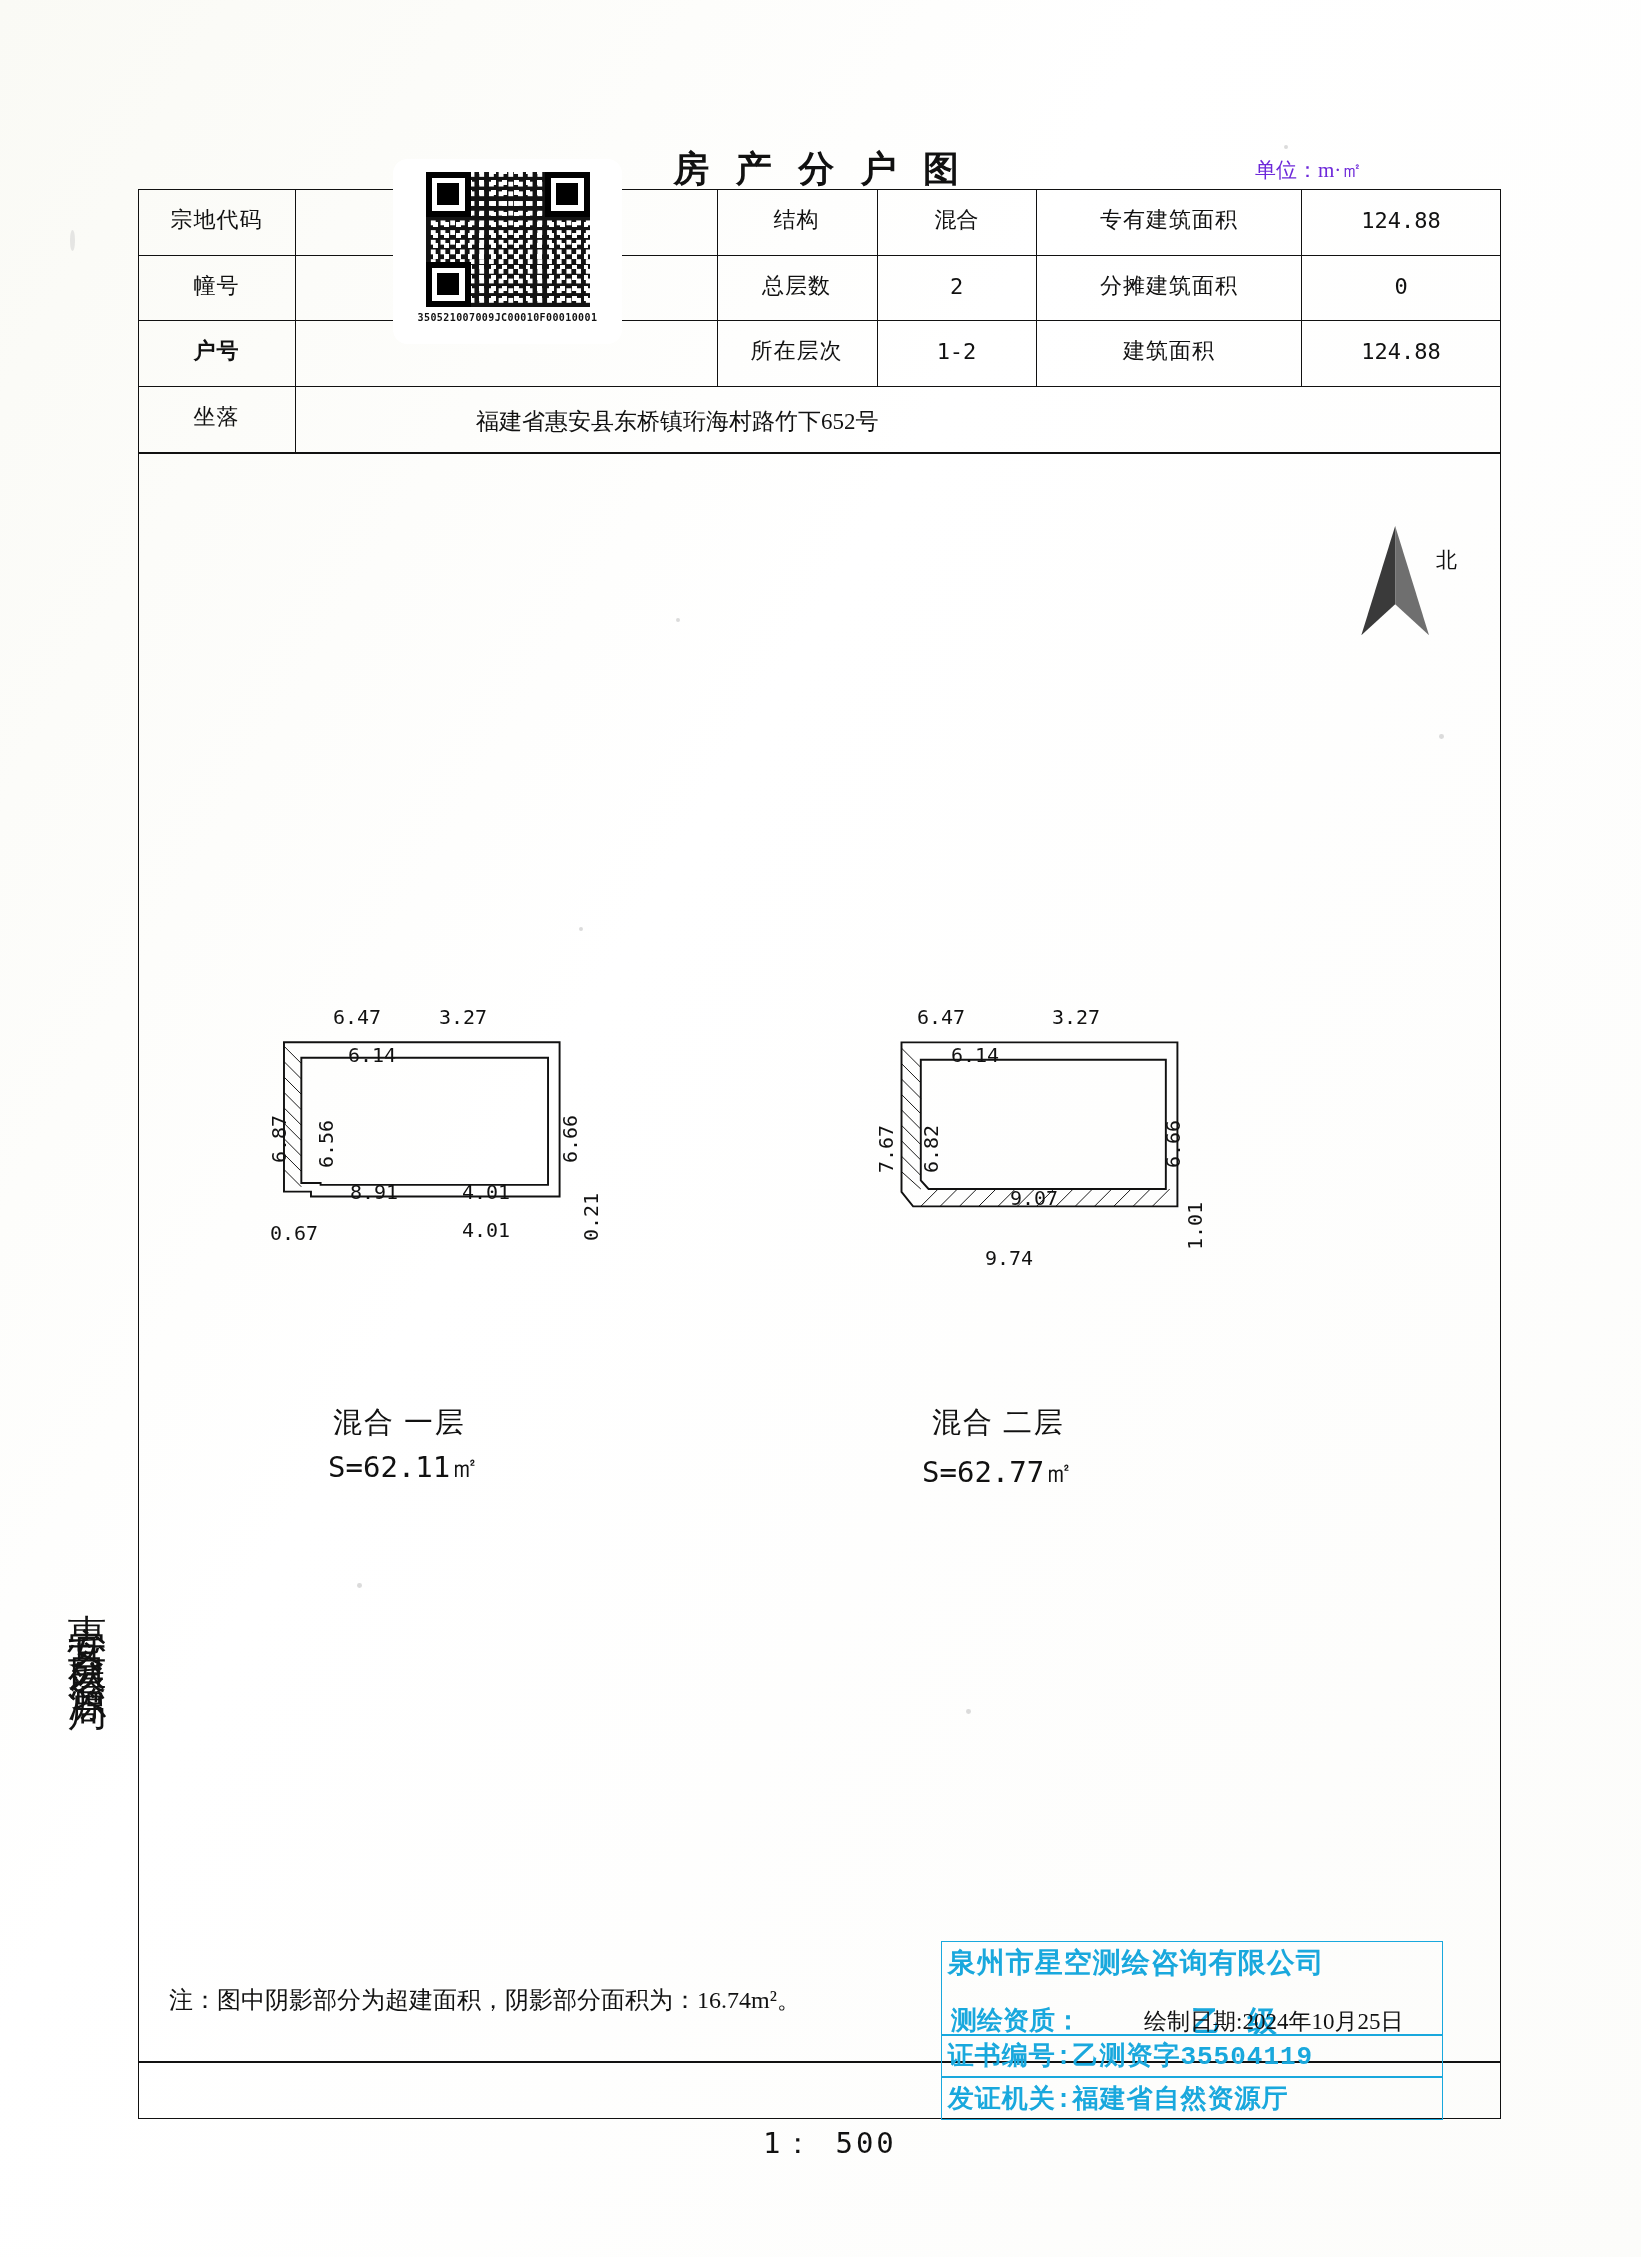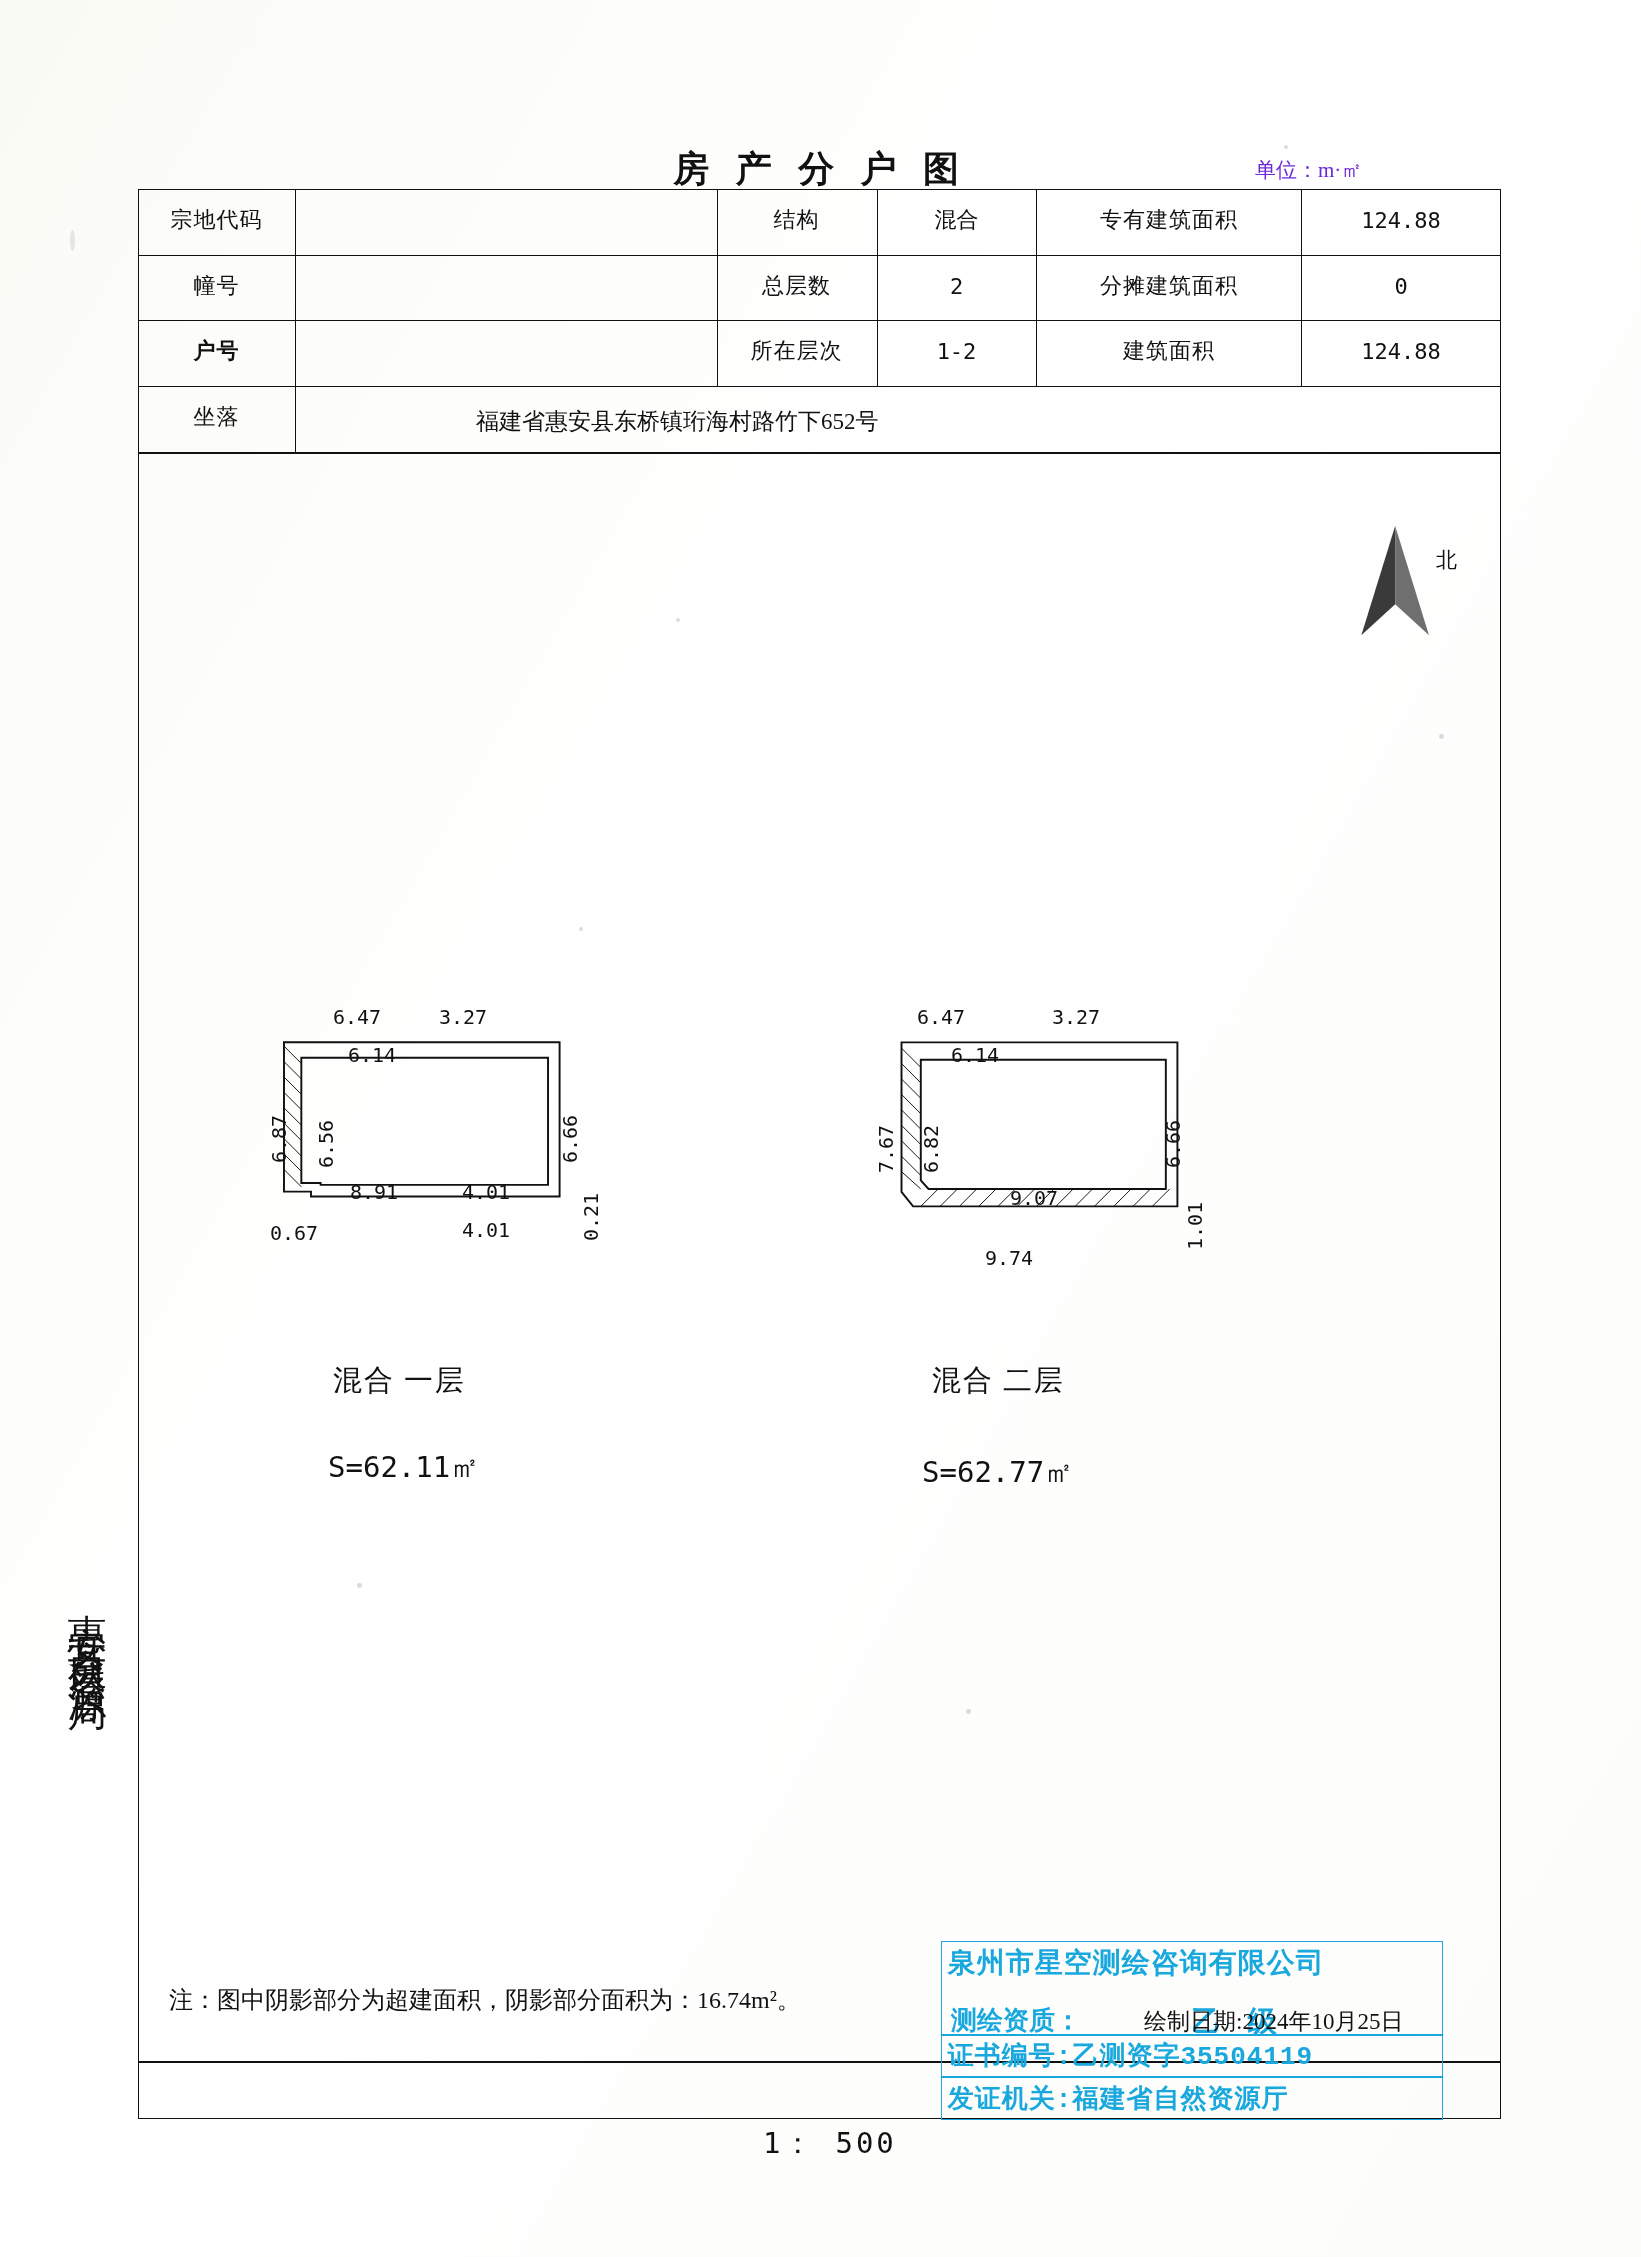--- a/index.html
+++ b/index.html
@@ -119,20 +119,21 @@
   .dim.vert{
     transform:rotate(-90deg);
     transform-origin:left top;
   }
   .floor-label{
     position:absolute;
     font-size:29px;
     color:#111;
     white-space:nowrap;
     letter-spacing:1.9px;
+    margin-top:42px;
   }
   .floor-area{
     position:absolute;
     font-size:29px;
     font-family:"DejaVu Sans Mono", monospace;
     color:#111;
     white-space:nowrap;
   }
   
   .north{
@@ -255,20 +256,35 @@
     <div class="cell" style="left:157px;top:131px;width:422px;"></div>
     <div class="cell lbl" style="left:579px;top:131px;width:159px;">所在层次</div>
     <div class="cell" style="left:739px;top:131px;width:159px;font-family:'DejaVu Sans Mono',monospace;">1-2</div>
     <div class="cell lbl" style="left:898px;top:131px;width:266px;">建筑面积</div>
     <div class="cell" style="left:1163px;top:131px;width:200px;font-family:'DejaVu Sans Mono',monospace;">124.88</div>
 
     <div class="cell lbl" style="left:0;top:197px;width:157px;">坐落</div>
     <div class="addr" style="left:338px;top:217px;">福建省惠安县东桥镇珩海村路竹下652号</div>
   </div>
 
+  <div class="qr-wrap">
+    <div class="qr">
+      <div class="qr-code"></div>
+      <div class="qr-finder" style="left:0;top:0;">
+          <i></i>
+        </div>
+      <div class="qr-finder" style="right:0;top:0;">
+          <i></i>
+        </div>
+      <div class="qr-finder" style="left:0;bottom:0;">
+          <i></i>
+        </div>
+    </div>
+    <div class="qr-num">350521007009JC00010F00010001</div>
+  </div>
 
   <svg class="north" width="116" height="126" viewBox="0 0 120 130">
     <polygon points="55,5 20,118 55,86 55,5" fill="#3a3a3a"></polygon>
     <polygon points="55,5 90,118 55,86 55,5" fill="#6f6f6f"></polygon>
   </svg>
   <div class="north-label">北</div>
 
   <svg style="position:absolute;left:270px;top:1023px;" width="319" height="212" viewBox="0 0 330 220">
 
     <polygon points="14,20 300,20 300,180 42,180 42,175 14,175" fill="none" stroke="#111" stroke-width="2"></polygon>

